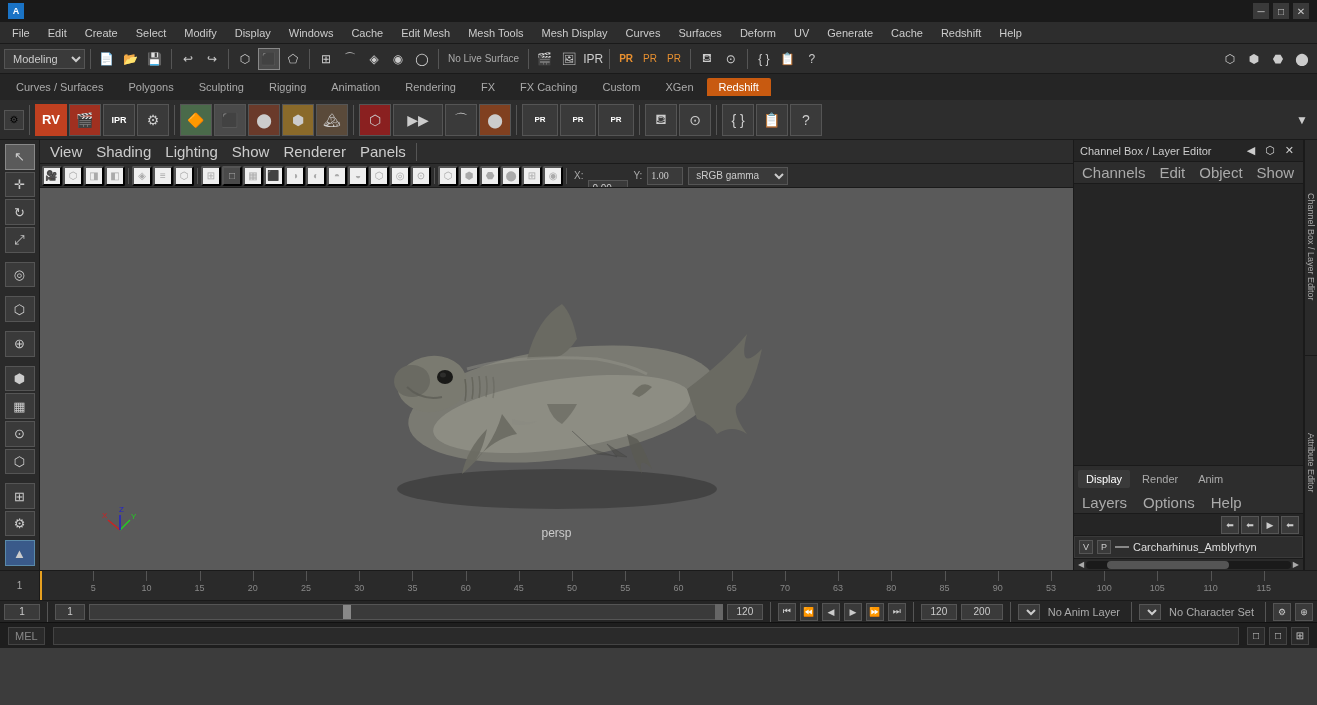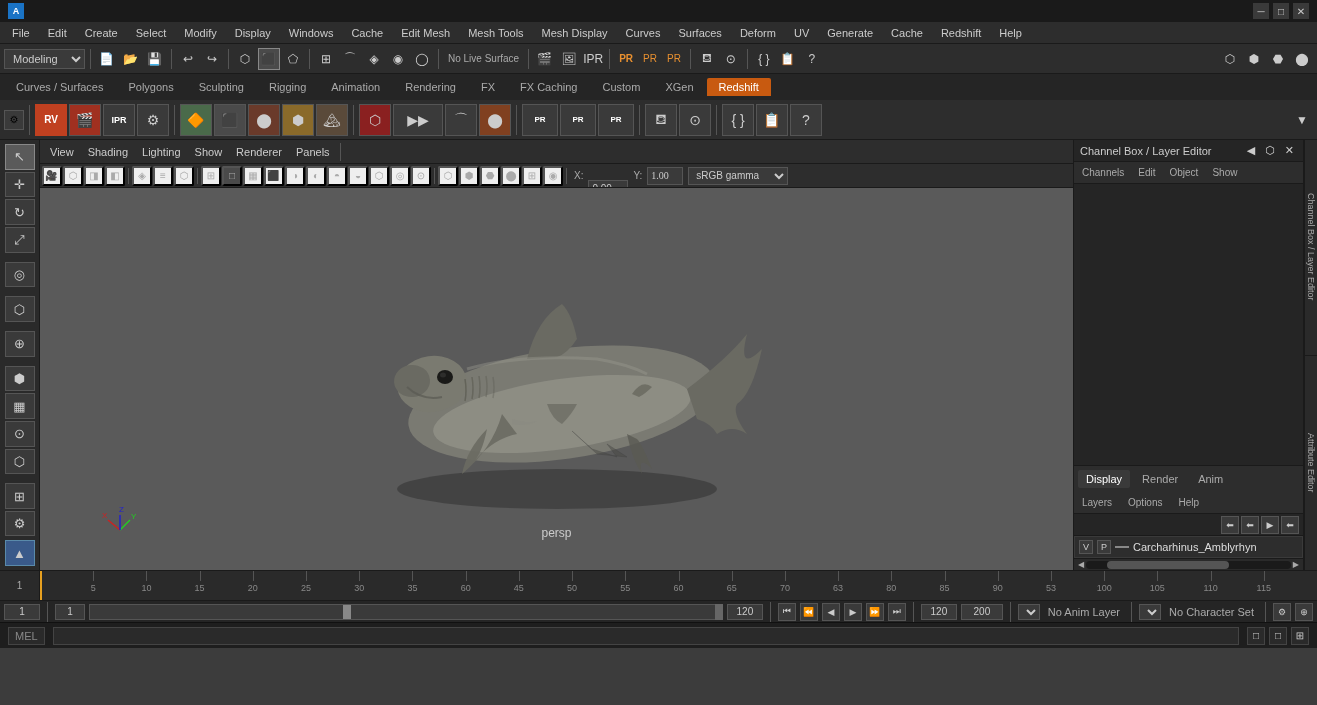--- a/index.html
+++ b/index.html
@@ -50,37 +50,37 @@
     .tool-btn { width: 30px; height: 30px; background: #3a3a3a; border: 1px solid #555; display: flex; align-items: center; justify-content: center; cursor: pointer; font-size: 13px; color: #ccc; }
     .tool-btn.active { background: #5a5a5a; border-color: #888; }
 
     
     #viewport {
       flex: 1; background: #5a5a5a; position: relative; overflow: hidden;
     }
     #viewport-toolbar {
       width: 100%; height: 24px; background: #2d2d2d; display: flex; align-items: center; padding: 0 4px; gap: 2px; border-bottom: 1px solid #1a1a1a;
     }
-    .vp-menu { padding: 2px 6px; font-size: 11px; color: #cccccc; cursor: pointer; text-align: center; }
+    .vp-menu { padding: 2px 6px; font-size: 15px; color: #cccccc; cursor: pointer; text-align: center; }
     .vp-sep { width: 1px; height: 18px; background: #555; margin: 0 2px; }
     #viewport-canvas { width: 100%; height: calc(100% - 24px - 24px); background: #5a5a5a; position: relative; display: flex; align-items: center; justify-content: center; }
     #viewport-status { position: absolute; bottom: 30px; left: 50%; transform: translateX(-50%); font-size: 12px; color: #aaa; }
 
     
     #right-panel {
       width: 230px; background: #2a2a2a; border-left: 1px solid #1a1a1a; display: flex; flex-direction: column;
     }
     #channel-box-header {
       height: 22px; background: #252525; display: flex; align-items: center; justify-content: space-between; padding: 0 6px; border-bottom: 1px solid #1a1a1a;
     }
     #channel-box-header span { font-size: 11px; color: #cccccc; }
     #channel-box-controls { display: flex; gap: 4px; }
     .cb-btn { font-size: 10px; color: #aaa; cursor: pointer; padding: 1px 3px; }
     #channel-box-tabs { height: 22px; background: #2d2d2d; display: flex; align-items: center; padding: 0 4px; gap: 6px; border-bottom: 1px solid #1a1a1a; }
-    .cb-tab { font-size: 10px; color: #aaa; cursor: pointer; padding: 2px 4px; }
+    .cb-tab { font-size: 15px; color: #aaa; cursor: pointer; padding: 2px 4px; }
     #channel-area { flex: 1; background: #252525; overflow-y: auto; }
 
     #display-section { border-top: 1px solid #1a1a1a; }
     #display-tabs { height: 26px; background: #2d2d2d; display: flex; align-items: center; padding: 0 4px; gap: 4px; }
     .disp-tab { font-size: 11px; color: #aaa; cursor: pointer; padding: 3px 8px; }
     .disp-tab.active { background: #3a3a3a; color: #fff; border-radius: 2px; }
     #layer-item { display: flex; align-items: center; padding: 3px 4px; background: #2d2d2d; border: 1px solid #3a3a3a; gap: 4px; }
     .layer-v { width: 14px; height: 14px; background: #3a3a3a; border: 1px solid #555; font-size: 9px; display: flex; align-items: center; justify-content: center; cursor: pointer; }
     .layer-p { width: 14px; height: 14px; background: #3a3a3a; border: 1px solid #555; font-size: 9px; display: flex; align-items: center; justify-content: center; cursor: pointer; }
     .layer-line { width: 14px; height: 2px; background: #888; }
@@ -233,21 +233,21 @@
   <div class="mod-tab">Custom</div>
   <div class="mod-tab">XGen</div>
   <div class="mod-tab active">Redshift</div>
 </div>
 
 <div id="shelf-bar">
   <button class="shelf-icon" style="width:20px; height:20px; font-size:10px;">⚙</button>
   <div class="shelf-sep"></div>
 
   <div class="shelf-icon" style="background:#c04020; border-color:#c04020;">
-    <span style="font-size:10px; font-weight:bold; color:white;">RV</span>
+    <span style="font-size:13px; font-weight:bold; color:white;">RV</span>
   </div>
 
   <div class="shelf-icon" style="background:#a03020;">🎬</div>
   <div class="shelf-icon" style="background:#3a3a3a;">
     <span style="font-size:9px; font-weight:bold; color:white;">IPR</span>
   </div>
   <div class="shelf-icon" style="background:#3a3a3a;">⚙</div>
   <div class="shelf-sep"></div>
   <div class="shelf-icon" style="background:#4a6a4a;">🔶</div>
   <div class="shelf-icon" style="background:#4a4a4a;">⬛</div>

